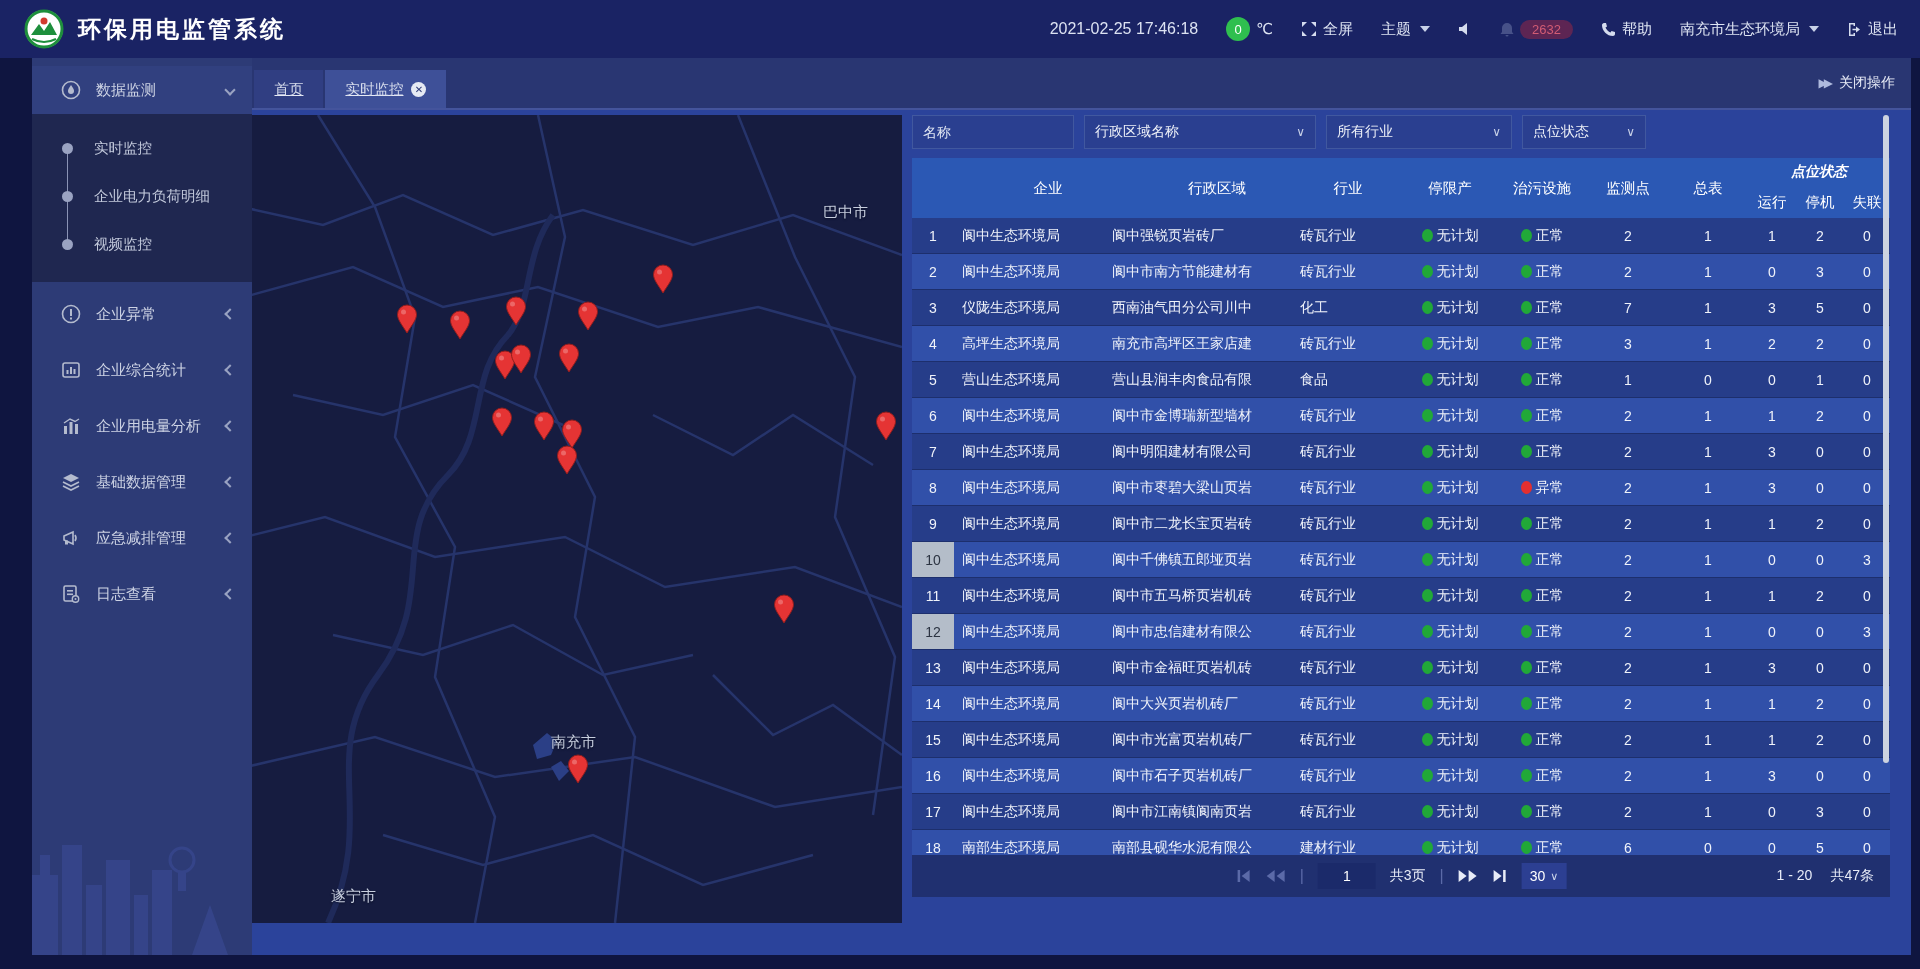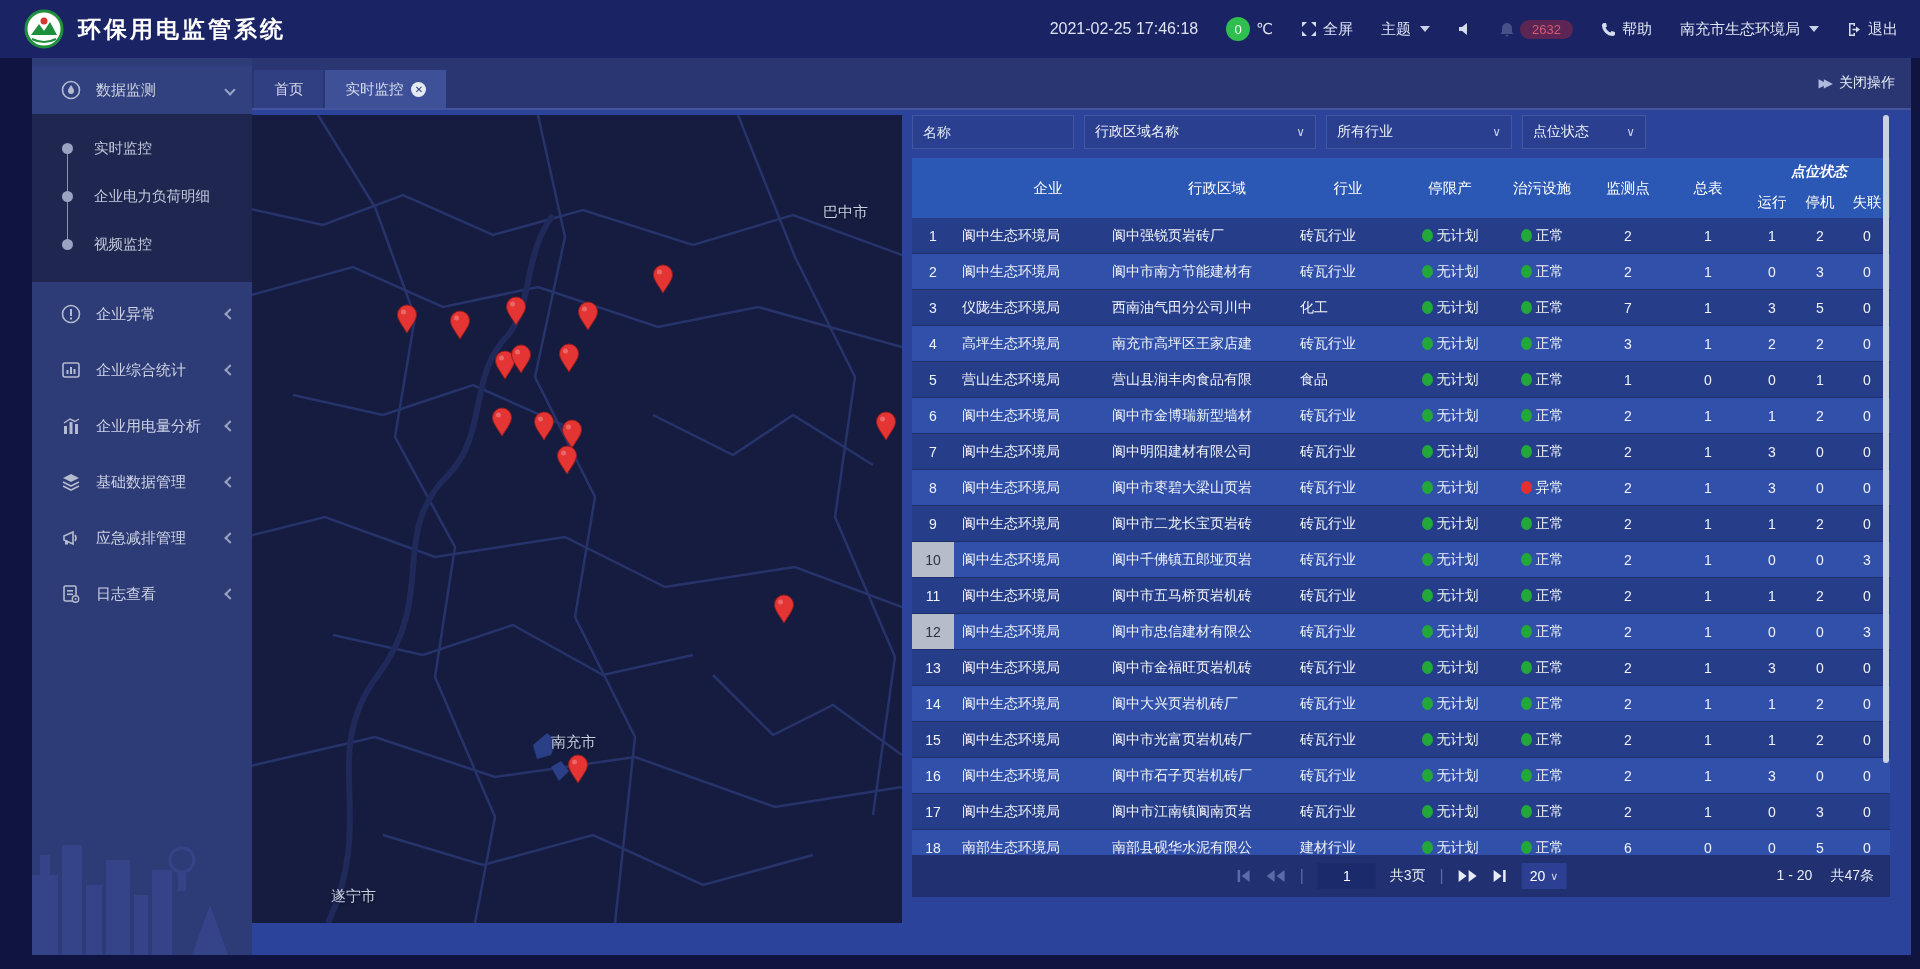--- a/index.html
+++ b/index.html
@@ -305,21 +305,21 @@
       <rect x="146" y="108" width="8" height="18"></rect>
       <path d="M160 190 L178 140 L196 190 Z"></path>
     </g>
   </svg>
 </div>
 
 <div class="main">
 
   <div class="tabbar">
     <span class="tab-collapse">◀◀</span>
-    <div id="tabs-container" style="display:flex;align-items:flex-end;">
+    <div id="tabs-container" style="display:flex;align-items:flex-end;text-decoration:underline;">
         <div class="tab">
           <span>首页</span>
         </div>
         <div class="tab active">
           <span>实时监控</span>
           <span class="tab-close">✕</span>
         </div>
       </div>
     <div class="tab-right">
       <span class="dbl-right">▶▶</span>
@@ -870,21 +870,21 @@
                 <path d="M11 1 L19 7 L11 13 Z" fill="#e8ecf7"></path>
               </svg>
           </span>
           <span class="pg-ico">
             <svg width="16" height="14" viewBox="0 0 16 14">
                 <path d="M2 1 L10 7 L2 13 Z" fill="#e8ecf7"></path>
                 <rect x="11.5" y="1" width="2.5" height="12" fill="#e8ecf7"></rect>
               </svg>
           </span>
           <span class="pg-size">
-            <span>20</span>
+            <span>30</span>
             <span style="font-size:11px;color:#cfd7ea">∨</span>
           </span>
         </div>
         <div class="pager-right">
           <span>1 - 20</span>
           <span>共47条</span>
         </div>
       </div>
 
     </div>

